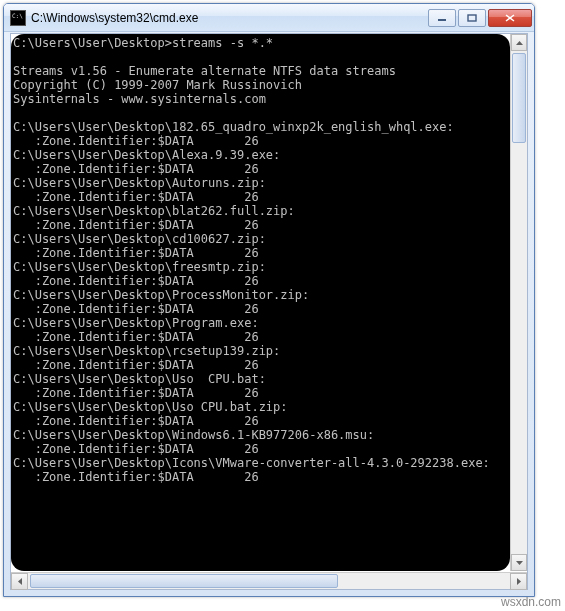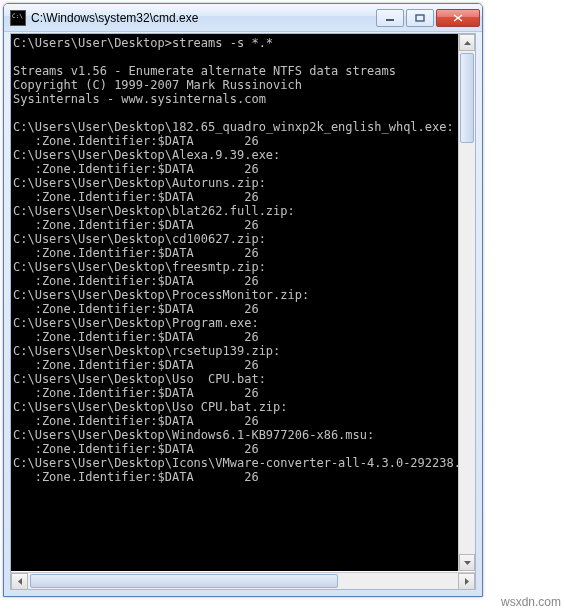--- a/index.html
+++ b/index.html
@@ -9,21 +9,21 @@
       background: #fff;
       font-family: "Segoe UI", Tahoma, sans-serif;
       font-size: 12px;
       position: relative;
       overflow: hidden;
     }
     .window {
       position: absolute;
       left: 3px;
       top: 3px;
-      width: 480px;
+      width: 532px;
       height: 594px;
       border: 1px solid #5a7fb5;
       border-radius: 5px 5px 0 0;
       background: linear-gradient(to bottom, #e8f0fb 0%, #d7e4f5 100%);
       box-shadow: 0 0 3px rgba(0,0,0,0.3);
     }
     .titlebar {
       height: 28px;
       background: linear-gradient(to bottom, #f5f9ff 0%, #dde9f9 45%, #cddff5 46%, #d7e6f7 100%);
       border-radius: 4px 4px 0 0;
@@ -91,20 +91,21 @@
     .terminal {
       flex: 1;
       background: #000;
       color: #c0c0c0;
       font-family: "Lucida Console","Consolas",monospace;
       font-size: 12px;
       line-height: 14px;
       padding: 2px 2px;
       white-space: pre;
       overflow: hidden;
+      border-radius: 13px;
     }
     .vscroll {
       width: 17px;
       background: #e9e9e9;
       border-left: 1px solid #ccc;
       display: flex;
       flex-direction: column;
     }
     .sbtn {
       height: 17px;

